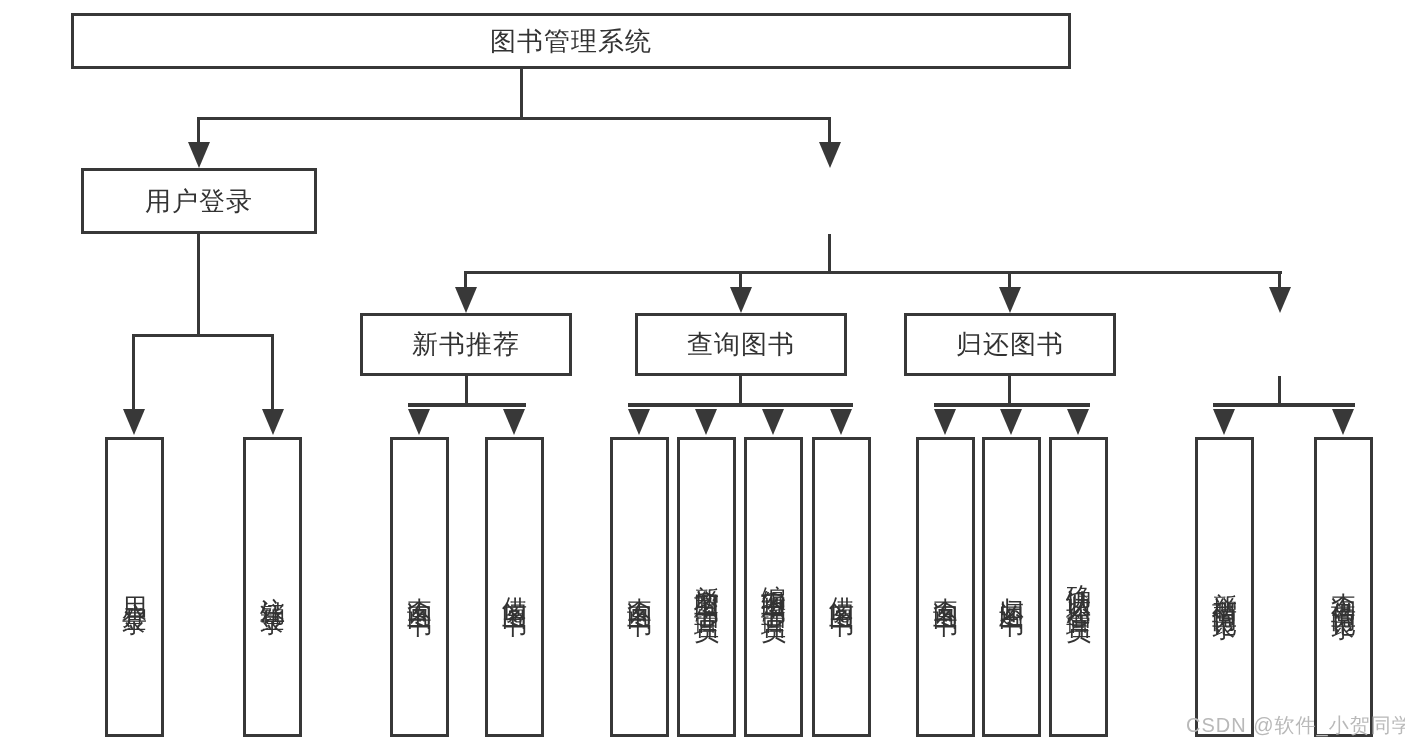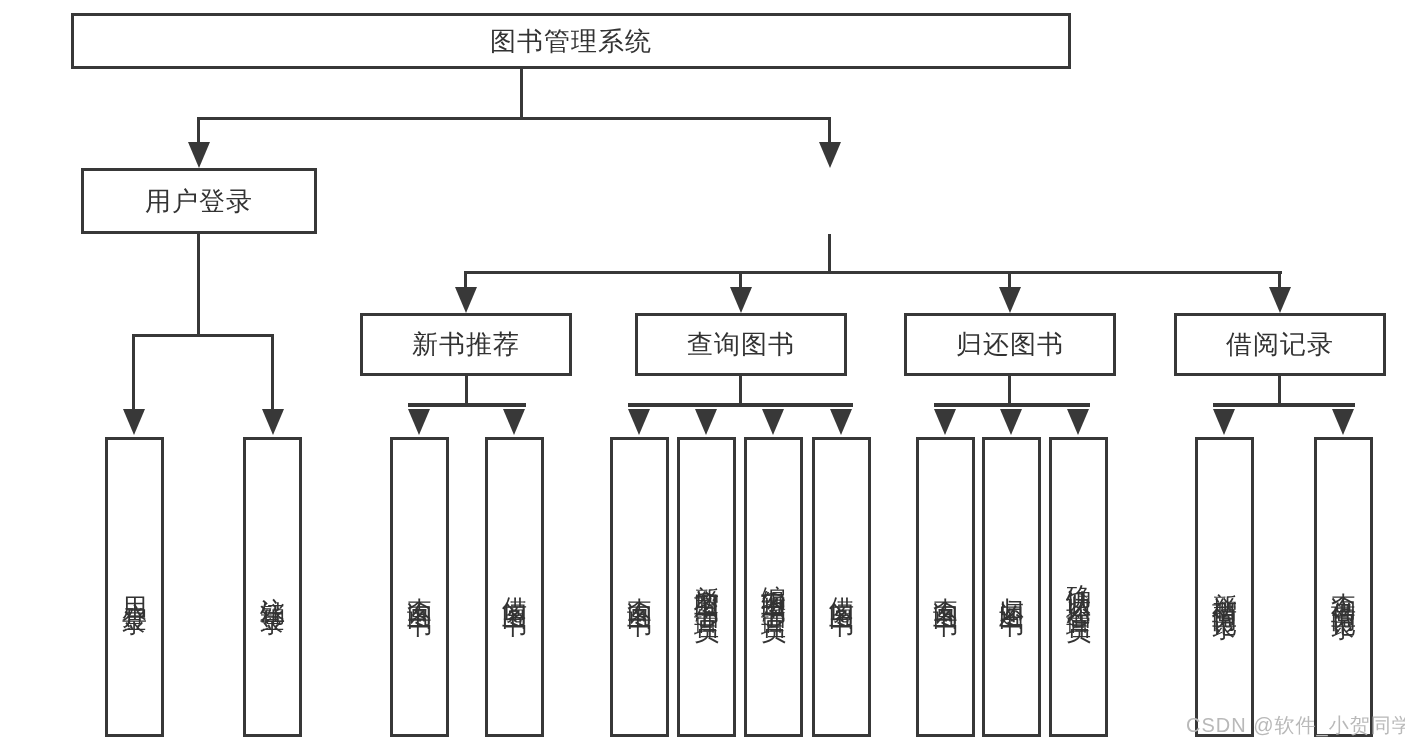--- a/index.html
+++ b/index.html
@@ -59,21 +59,20 @@
 
   <div class="box" style="left:81px;top:168px;width:236px;height:66px;">用户登录</div>
 
 
   <div class="box" style="left:360px;top:313px;width:212px;height:63px;">新书推荐</div>
 
   <div class="box" style="left:635px;top:313px;width:212px;height:63px;">查询图书</div>
 
   <div class="box" style="left:904px;top:313px;width:212px;height:63px;">归还图书</div>
 
-  <div class="box" style="left:1174px;top:313px;width:212px;height:63px;">借阅记录</div>
 
   <div class="box vbox" style="left:105px;top:437px;width:59px;height:300px;">用户登录</div>
   <div class="box vbox" style="left:243px;top:437px;width:59px;height:300px;">注销登录</div>
 
   <div class="box vbox" style="left:390px;top:437px;width:59px;height:300px;">查询图书</div>
   <div class="box vbox" style="left:485px;top:437px;width:59px;height:300px;">借阅图书</div>
 
   <div class="box vbox" style="left:610px;top:437px;width:59px;height:300px;">查询图书</div>
   <div class="box vbox" style="left:677px;top:437px;width:59px;height:300px;">新增图书（管理员）</div>
   <div class="box vbox" style="left:744px;top:437px;width:59px;height:300px;">编辑图书（管理员）</div>

